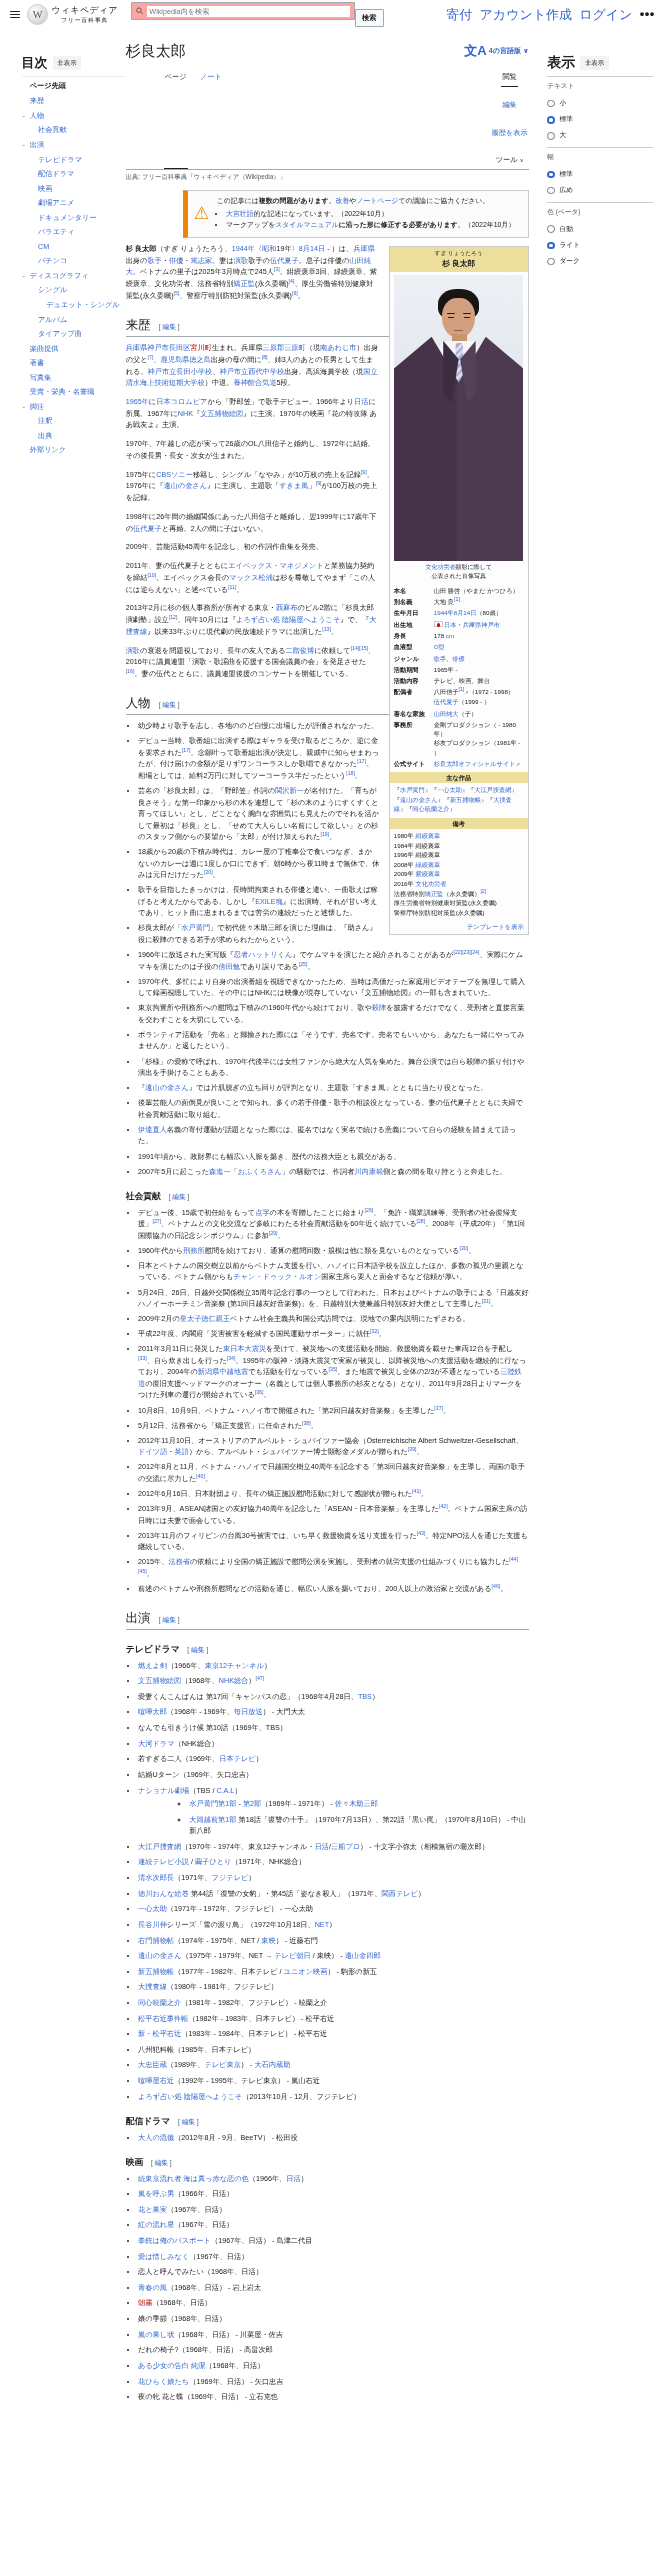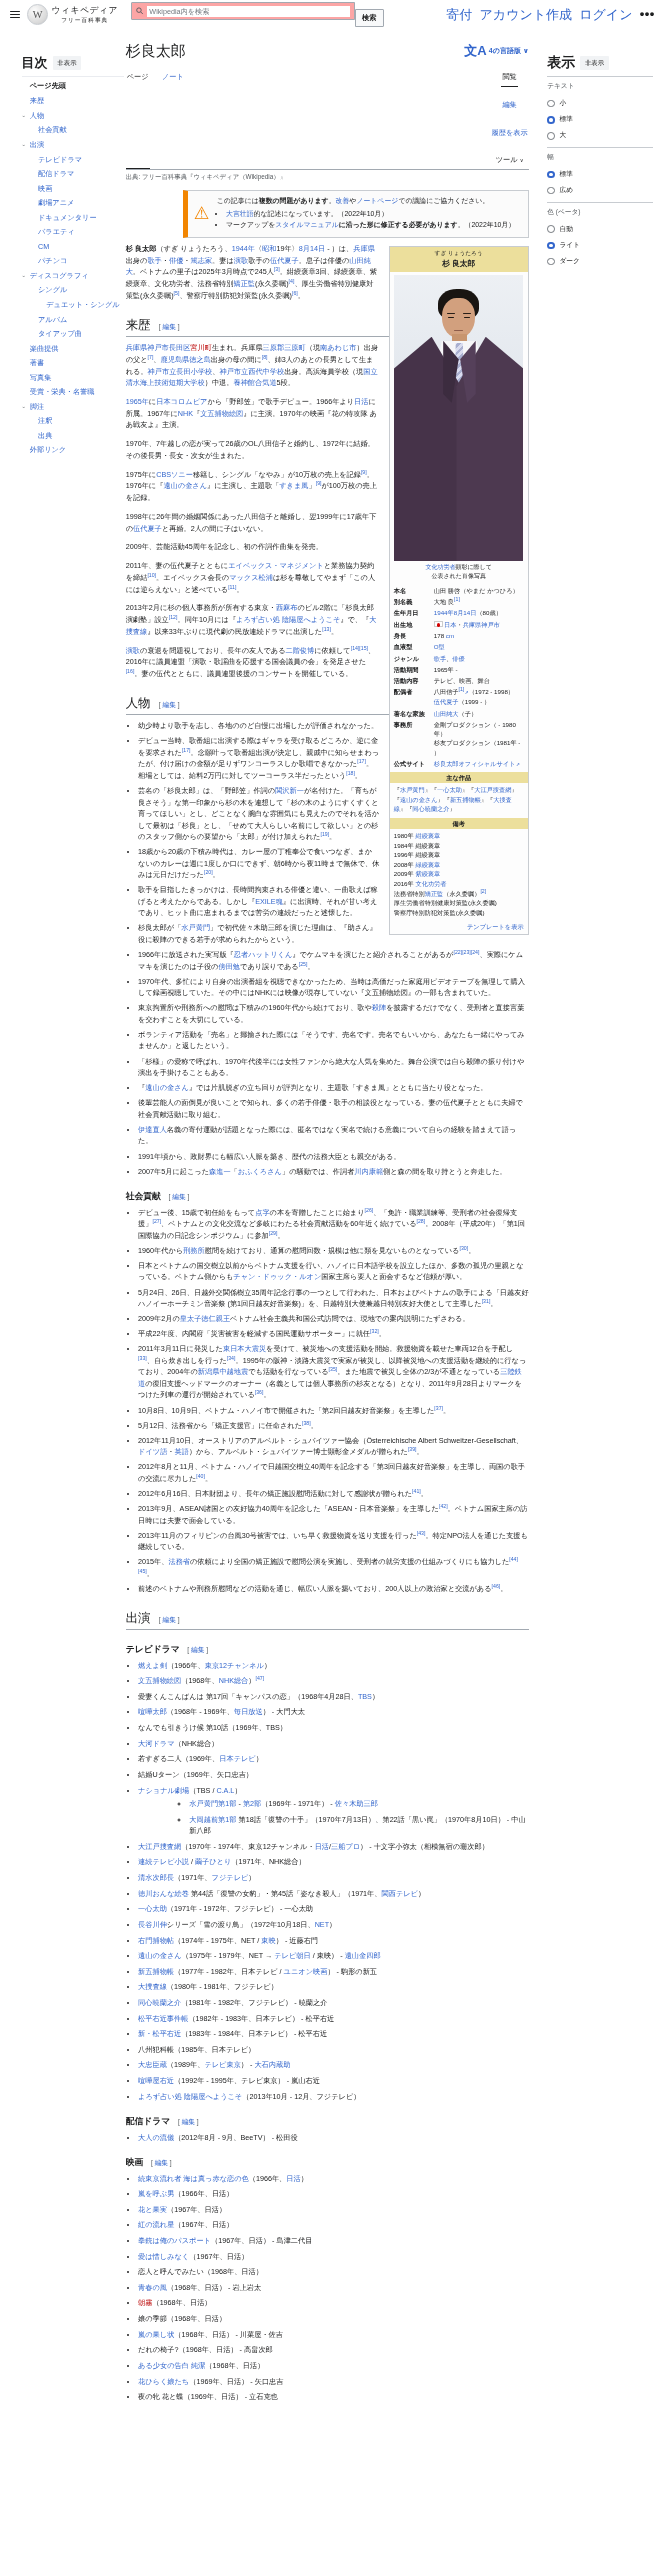--- a/index.html
+++ b/index.html
@@ -47,21 +47,21 @@
   .tocitem.l2 { padding-left:16.5px; }
   .tocitem .lbl { color:#3366cc; }
   .tocitem.bold .lbl { color:#202122; font-weight:bold;font-family:Liberation Mono, monospace; }
 
   
   .titlerow { display:flex; align-items:flex-start; justify-content:space-between; margin-top:13.4px; }
   h1.firstHeading { font-family:"Liberation Serif","DejaVu Serif",serif; font-size:15px; font-weight:normal; margin:0; color:#202122; }
   .langbtn { color:#3366cc; font-size:7px; cursor:pointer; display:flex; align-items:center; gap:2.1px; font-weight:bold; }
   .langbtn .za { font-size:13px; }
   .tabsrow { display:flex; justify-content:space-between; border-bottom:0.5px solid #a2a9b1; margin-top:7.2px; font-size:7.2px; }
-  .tabs { display:flex; gap:11.3px; }
+  .tabs { display:flex; gap:11.3px;margin-left:38px; }
   .tab { padding:3.1px 1px 4.1px; cursor:pointer; color:#3366cc; }
   .tab.active { color:#202122; border-bottom:1px solid #202122; }
   .viewtabs { display:flex; gap:10.3px; align-items:center;flex-direction:column; }
   .tagline { font-size:6.4px; color:#54595d; margin-top:3.1px; }
 
   
   .ambox { margin:7.2px 0 5.2px 57px; width:346px; border:0.5px solid #c8ccd1; border-left:5.2px solid #f28500; background:#fbfbfb; display:flex; padding:5.2px 6.2px; gap:7.2px; font-size:6.9px; }
   .amboxicon { font-size:17.5px; line-height:1; color:#f28500; align-self:center; }
   .ambox ul { margin:3.1px 0 0 9.3px; padding:0; }
   .ambox li { margin:1.5px 0; }

